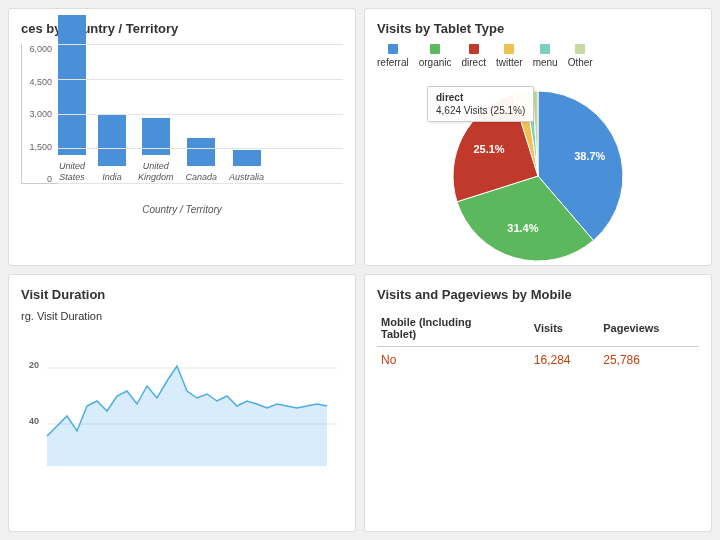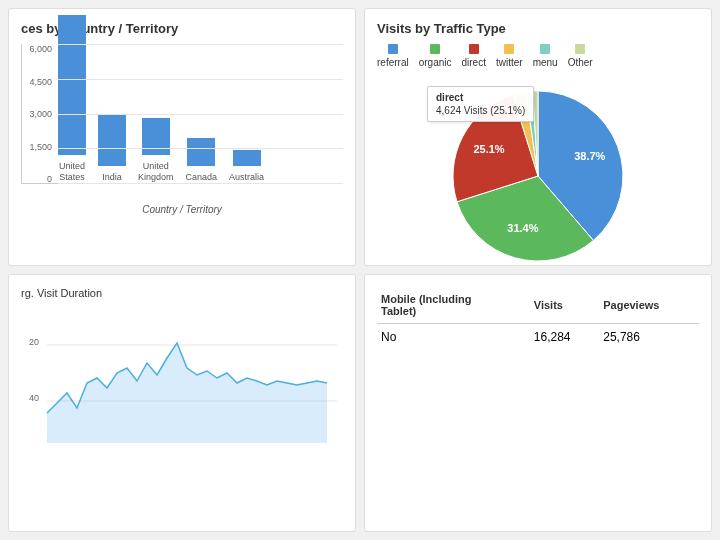--- a/index.html
+++ b/index.html
@@ -60,20 +60,21 @@
       width: 34px;
       text-align: right;
       padding-right: 4px;
     }
     .bars-container {
       display: flex;
       align-items: flex-end;
       gap: 12px;
       height: 140px;
       flex: 1;
+      font-style: italic;
     }
     .bar-group {
       display: flex;
       flex-direction: column;
       align-items: center;
       gap: 2px;
     }
     .bar {
       background: #4a90d9;
       width: 28px;
@@ -155,20 +156,21 @@
     }
     .pie-tooltip-title {
       font-weight: bold;
       margin-bottom: 2px;
     }
 
     
     .line-chart-area {
       position: relative;
       height: 140px;
+      font-weight: bold;
     }
     .line-svg {
       width: 100%;
       height: 140px;
     }
 
     
     .mobile-table {
       width: 100%;
       border-collapse: collapse;
@@ -178,21 +180,21 @@
       text-align: left;
       font-weight: bold;
       color: #333;
       border-bottom: 1px solid #ccc;
       padding: 6px 4px;
       font-size: 11px;
     }
     .mobile-table td {
       padding: 6px 4px;
       border-bottom: 1px solid #eee;
-      color: #000000;
+      color: #c2410c;
     }
     .mobile-table tr:last-child td {
       border-bottom: none;
     }
     .col-right {
     }
   </style>
 </head>
 <body>
 
@@ -235,21 +237,21 @@
           <div class="bar-group" style="align-self: flex-end;">
             <div class="bar" style="height: 16.3333px;"></div>
             <div class="bar-label">Australia</div>
           </div>
         </div>
     </div>
     <div class="x-axis-title">Country / Territory</div>
   </div>
 
   <div class="card">
-    <div class="card-title">Visits by Traffic Type</div>
+    <div class="card-title">Visits by Tablet Type</div>
     <div class="legend" id="pie-legend">
         <div class="legend-item">
           <div class="legend-dot" style="background: rgb(74, 144, 217);"></div>
           <span>referral</span>
         </div>
         <div class="legend-item">
           <div class="legend-dot" style="background: rgb(92, 184, 92);"></div>
           <span>organic</span>
         </div>
         <div class="legend-item">
@@ -282,34 +284,36 @@
           <path d="M 100 100 L 94.66280584000845 15.167728083596913 A 85 85 0 0 1 100.00000000000006 15 Z" fill="#c8d8a0" stroke="#fff" stroke-width="1"></path>
         </svg>
       <div class="pie-tooltip">
         <div class="pie-tooltip-title">direct</div>
         <div>4,624 Visits (25.1%)</div>
       </div>
     </div>
   </div>
 
   <div class="card">
+    <div class="card-title">Visit Duration</div>
     <div style="font-size:11px;color:#333;margin-bottom:4px;">rg. Visit Duration</div>
     <div class="line-chart-area">
       <svg class="line-svg" id="line-svg" viewBox="0 0 310 140">
           <text x="2" y="42" font-size="9" fill="#666">20</text>
           <line x1="20" x2="310" y1="42" y2="42" stroke="#e5e5e5" stroke-width="1"></line>
           <text x="2" y="98" font-size="9" fill="#666">40</text>
           <line x1="20" x2="310" y1="98" y2="98" stroke="#e5e5e5" stroke-width="1"></line>
           <path d="M 20,140 L 20,110 L 30,100 L 40,90 L 50,105 L 60,80 L 70,75 L 80,85 L 90,70 L 100,65 L 110,78 L 120,60 L 130,72 L 140,55 L 150,40 L 160,65 L 170,72 L 180,68 L 190,75 L 200,70 L 210,80 L 220,75 L 230,78 L 240,82 L 250,78 L 260,80 L 270,82 L 280,80 L 290,78 L 300,80 L 300,140 Z" fill="rgba(100,180,240,0.25)"></path>
           <polyline points="20,110 30,100 40,90 50,105 60,80 70,75 80,85 90,70 100,65 110,78 120,60 130,72 140,55 150,40 160,65 170,72 180,68 190,75 200,70 210,80 220,75 230,78 240,82 250,78 260,80 270,82 280,80 290,78 300,80" fill="none" stroke="#4aaee0" stroke-width="1.5"></polyline>
         </svg>
     </div>
   </div>
 
   <div class="card">
+    <div class="card-title">Visits and Pageviews by Mobile</div>
     <table class="mobile-table">
       <thead>
         <tr>
           <th>Mobile (Including<br>Tablet)</th>
           <th class="col-right">Visits</th>
           <th class="col-right">Pageviews</th>
         </tr>
       </thead>
       <tbody id="mobile-table-body">
           <tr>

